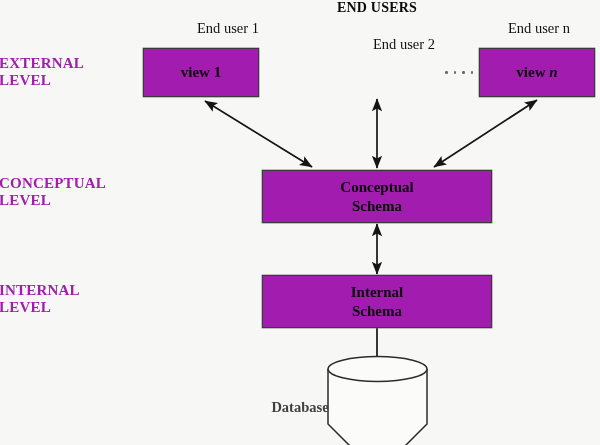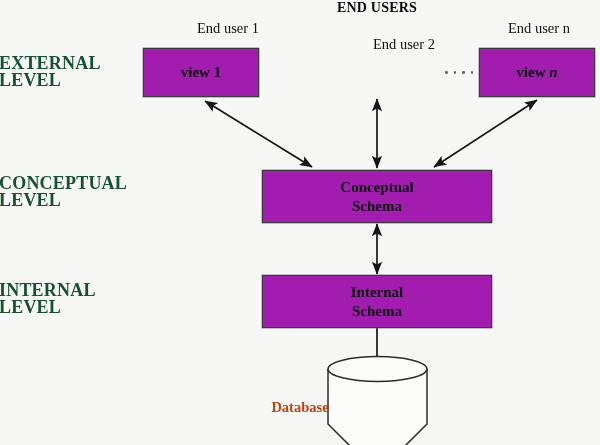--- a/index.html
+++ b/index.html
@@ -21,25 +21,25 @@
     position: absolute;
     left: 0;
     top: 0;
     width: 600px;
     height: 445px;
     pointer-events: none;
   }
   .lvl-label {
     position: absolute;
     font-weight: bold;
-    font-size: 18px;
+    font-size: 15px;
     line-height: 17px;
     letter-spacing: 0.2px;
     white-space: pre-line;
-    color: #14532d;
+    color: #a21caf;
   }
   .end-users-title {
     position: absolute;
     font-weight: bold;
     font-size: 14px;
     letter-spacing: 0.2px;
     text-align: center;
     color: #0a0a0a;
   }
   .user-cap {
@@ -79,21 +79,21 @@
     width: 2.5px;
     height: 2.5px;
     background: #6a6a6a;
     border-radius: 50%;
   }
   .db-label {
     position: absolute;
     font-weight: bold;
     font-size: 14.5px;
     text-align: center;
-    color: #c2410c;
+    color: #404040;
     width: 100%;
   }
 </style>
 </head>
 <body>
 
 <div id="stage">
 
   <svg id="wires" viewBox="0 0 600 445" width="600" height="445" xmlns="http://www.w3.org/2000/svg">
     <defs>

